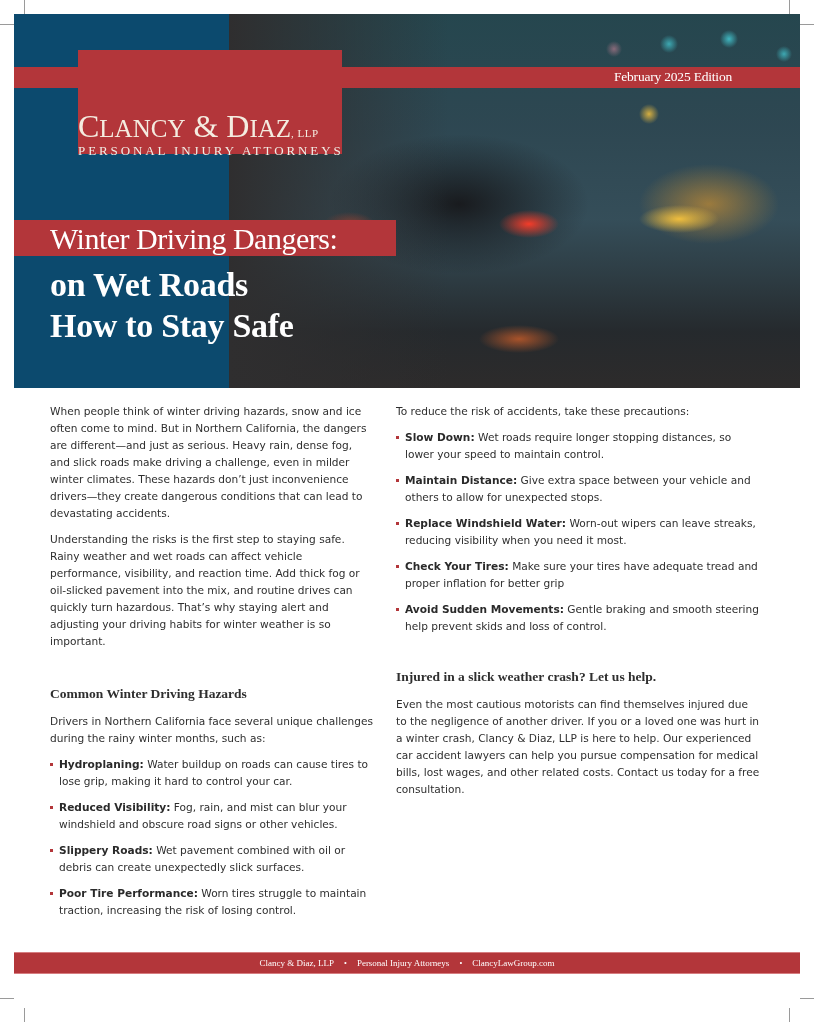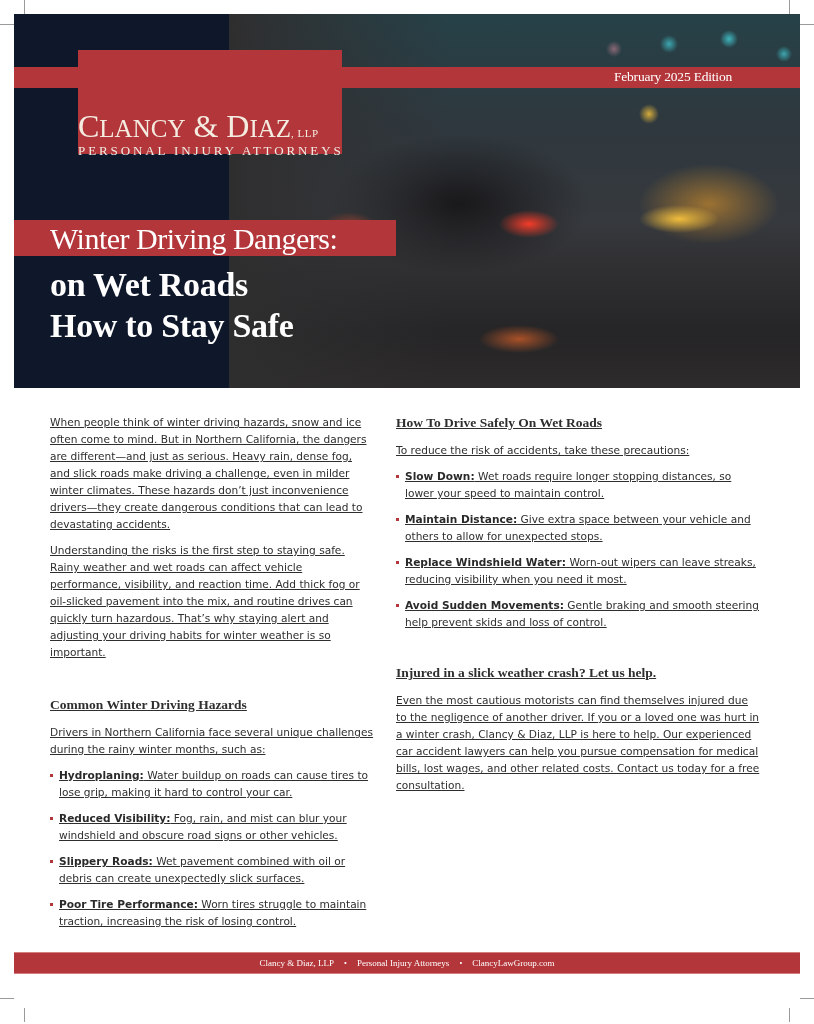--- a/index.html
+++ b/index.html
@@ -23,21 +23,21 @@
     .crop.v { width: 1px; height: 14px; }
     .crop.h { width: 14px; height: 1px; }
 
     
     .hero {
       position: absolute;
       left: 14px;
       top: 14px;
       width: 786px;
       height: 374px;
-      background: #0f172a;
+      background: #0c4a6e;
       overflow: hidden;
     }
     .hero-photo {
       position: absolute;
       left: 215px;
       top: 0;
       width: 571px;
       height: 374px;
       background:
         radial-gradient(ellipse 40px 14px at 450px 205px, rgba(255,200,60,0.9), rgba(255,140,20,0) 100%),
@@ -135,25 +135,24 @@
       font-weight: bold;
       font-size: 34px;
       line-height: 41px;
       color: #ffffff;
       letter-spacing: -0.3px;
     }
 
     
     .col {
       position: absolute;
-      top: 414px;
+      top: 403px;
       font-size: 10.6px;
       line-height: 17px;
       color: #2e2e2e;
-      text-decoration: underline;
     }
     .col-left { left: 50px; width: 325px; }
     .col-right { left: 396px; width: 365px; }
     .col p { margin: 0 0 9px 0; }
     .section-title {
       font-family: "Liberation Serif", serif;
       font-weight: bold;
       font-size: 13.5px;
       color: #2f2f2f;
       margin: 0 0 10px 0;
@@ -243,27 +242,27 @@
 
   <ul class="bullets">
     <li><span class="dot"></span><b>Hydroplaning:</b><span> Water buildup on roads can cause tires to lose grip, making it hard to control your car.</span></li>
     <li><span class="dot"></span><b>Reduced Visibility:</b><span> Fog, rain, and mist can blur your windshield and obscure road signs or other vehicles.</span></li>
     <li><span class="dot"></span><b>Slippery Roads:</b><span> Wet pavement combined with oil or debris can create unexpectedly slick surfaces.</span></li>
     <li><span class="dot"></span><b>Poor Tire Performance:</b><span> Worn tires struggle to maintain traction, increasing the risk of losing control.</span></li>
   </ul>
 </div>
 
 <div class="col col-right">
-  <div class="section-title">How To Drive Safely On Wet Roads</div>
   <p>To reduce the risk of accidents, take these precautions:</p>
 
   <ul class="bullets">
     <li><span class="dot"></span><b>Slow Down:</b><span> Wet roads require longer stopping distances, so lower your speed to maintain control.</span></li>
     <li><span class="dot"></span><b>Maintain Distance:</b><span> Give extra space between your vehicle and others to allow for unexpected stops.</span></li>
     <li><span class="dot"></span><b>Replace Windshield Water:</b><span> Worn-out wipers can leave streaks, reducing visibility when you need it most.</span></li>
+    <li><span class="dot"></span><b>Check Your Tires:</b><span> Make sure your tires have adequate tread and proper inflation for better grip</span></li>
     <li><span class="dot"></span><b>Avoid Sudden Movements:</b><span> Gentle braking and smooth steering help prevent skids and loss of control.</span></li>
   </ul>
 
   <div style="height:24px;"></div>
   <div class="section-title">Injured in a slick weather crash? Let us help.</div>
   <p>Even the most cautious motorists can find themselves injured due to the negligence of another driver. If you or a loved one was hurt in a winter crash, Clancy &amp; Diaz, LLP is here to help. Our experienced car accident lawyers can help you pursue compensation for medical bills, lost wages, and other related costs. Contact us today for a free consultation.</p>
 </div>
 
 <div class="footer-band">
   <span>Clancy &amp; Diaz, LLP</span>

